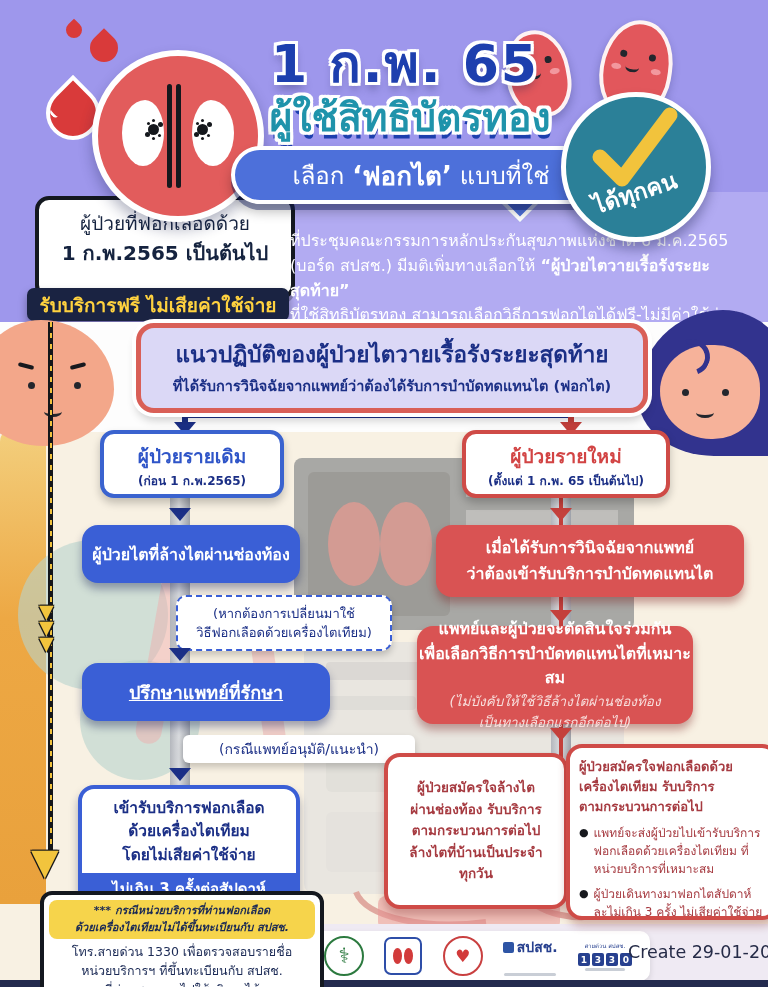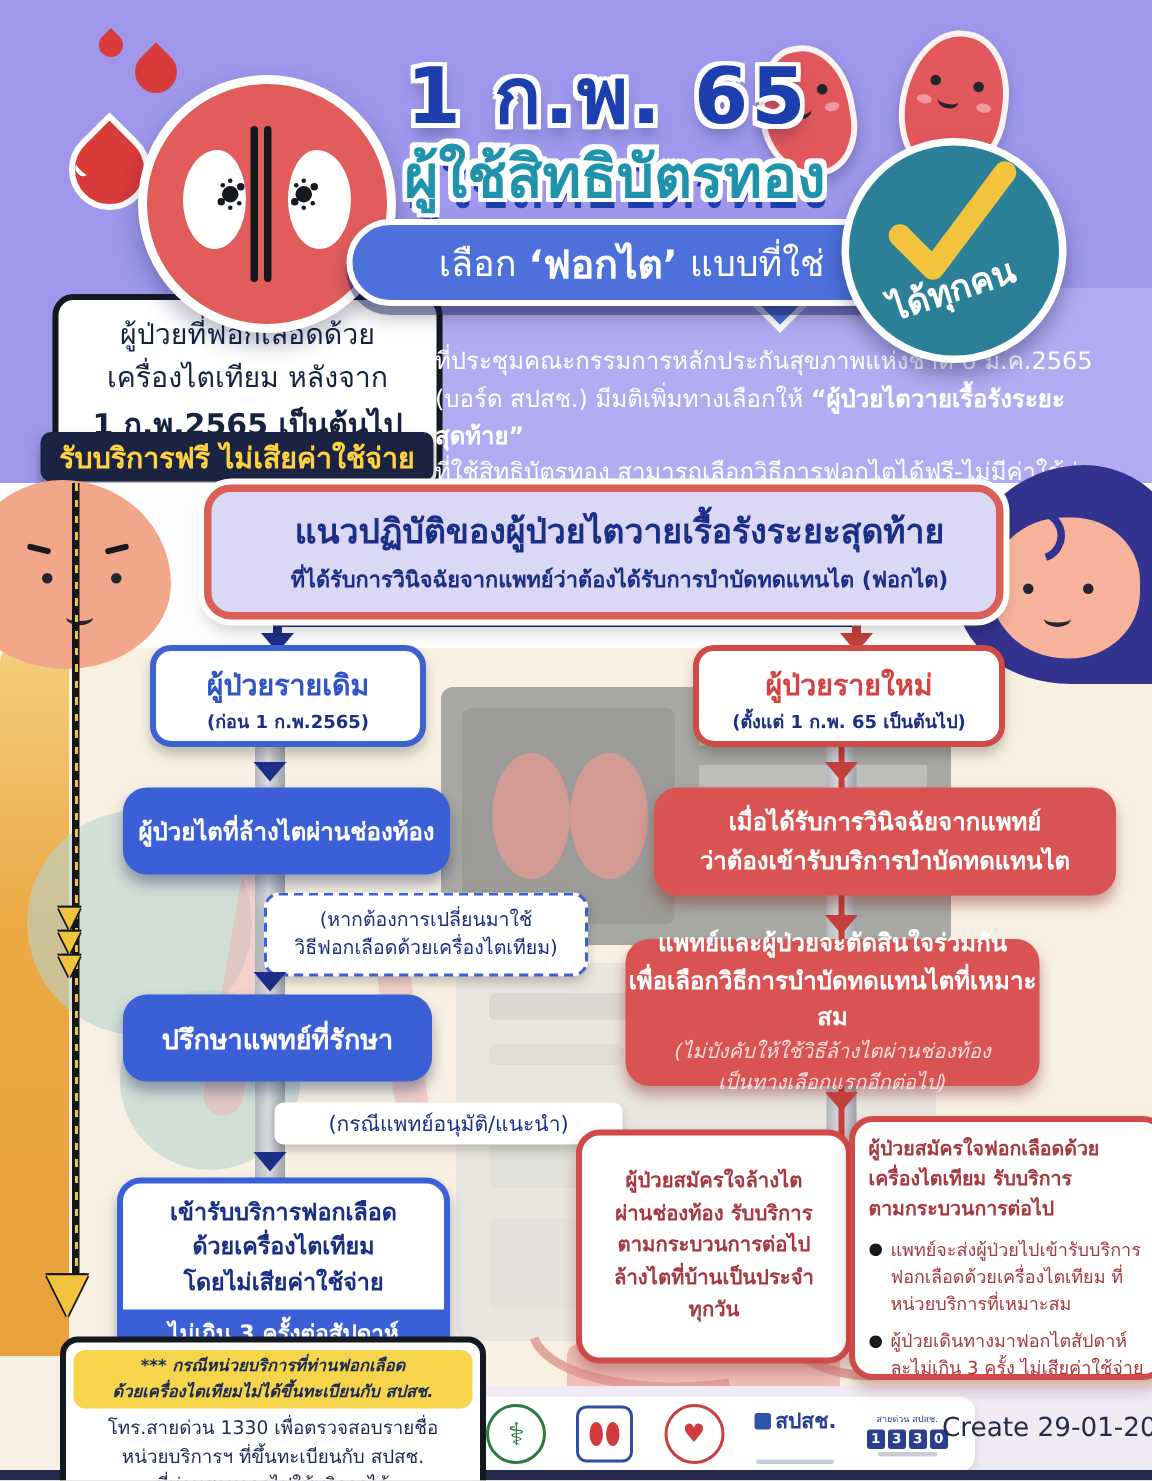--- a/index.html
+++ b/index.html
@@ -66,21 +66,21 @@
   .sec-mid{left:0;top:322px;width:768px;height:110px;background:#fdfdfd;}
 
   .man-head{left:-26px;top:320px;width:140px;height:126px;background:#f3a78a;border-radius:48% 52% 50% 50%/55% 55% 45% 45%;}
   .brow{position:absolute;width:16px;height:4px;background:#17191e;border-radius:3px;}
   .man-body{left:0px;top:428px;width:46px;height:476px;background:linear-gradient(180deg,#f3cf7d 0%,#eda844 40%,#e9a13c 100%);border-radius:14px 14px 0 0;}
   .woman-hair{left:638px;top:310px;width:152px;height:146px;background:#32338e;border-radius:58% 46% 8% 52%/62% 48% 30% 42%;}
   .woman-face{left:660px;top:345px;width:100px;height:94px;background:#f6b29a;border-radius:50% 46% 48% 52%;}
   .hair-strand{position:absolute;width:26px;height:26px;border:5px solid #32338e;border-radius:50%;border-bottom-color:transparent;border-left-color:transparent;transform:rotate(25deg);}
 
   .banner{left:136px;top:323px;width:502px;height:80px;background:#dbd8f6;border:5px solid #d95f57;border-radius:18px;
-          box-shadow:0 0 0 4px #fff,0 7px 10px rgba(0,0,0,.2);text-align:center;color:#1b2f86;z-index:3;padding-left:21px;}
+          box-shadow:0 0 0 4px #fff,0 7px 10px rgba(0,0,0,.2);text-align:center;color:#1b2f86;z-index:3;}
   .banner .bt{font-size:22.5px;font-weight:800;margin-top:8px;white-space:nowrap;}
   .banner .bs{font-size:14.5px;font-weight:600;margin-top:2px;white-space:nowrap;}
 
   .conn{background:#1b2f86;}
   .tri{width:0;height:0;border-left:11px solid transparent;border-right:11px solid transparent;border-top:13px solid #1b2f86;}
   .tri.red{border-top-color:#c4403c;}
 
   
   .deco-circle{border-radius:50%;background:rgba(184,212,205,.6);}
   .deco-bar{background:rgba(240,170,170,.45);border-radius:20px;}
@@ -198,21 +198,20 @@
 
   <div class="abs badge">
     <svg width="130" height="130" style="position:absolute;left:0;top:-6px;">
       <polyline points="34,66 56,88 104,24" fill="none" stroke="#f2c33c" stroke-width="15" stroke-linecap="round" stroke-linejoin="round"></polyline>
     </svg>
     <div class="abs badge-text">ได้ทุกคน</div>
   </div>
 
   <div class="abs info-box">
     <div>ผู้ป่วยที่ฟอกเลือดด้วย</div>
-    <div>เครื่องไตเทียม หลังจาก</div>
     <div class="b3">1 ก.พ.2565 เป็นต้นไป</div>
   </div>
   <div class="abs free-bar">รับบริการฟรี ไม่เสียค่าใช้จ่าย</div>
 
   <div class="abs para">
     <div>ที่ประชุมคณะกรรมการหลักประกันสุขภาพแห่งชาติ 6 ม.ค.2565</div>
     <div>
       <span>(บอร์ด สปสช.) มีมติเพิ่มทางเลือกให้ </span><b>“ผู้ป่วยไตวายเรื้อรังระยะสุดท้าย”</b>
     </div>
     <div>ที่ใช้สิทธิบัตรทอง สามารถเลือกวิธีการฟอกไตได้ฟรี-ไม่มีค่าใช้จ่าย เริ่ม 1 ก.พ. 65</div>
@@ -291,21 +290,21 @@
     <div class="h1">ผู้ป่วยรายเดิม</div>
     <div class="h2">(ก่อน 1 ก.พ.2565)</div>
   </div>
   <div class="abs tri" style="left:169px;top:508px;z-index:2;"></div>
   <div class="abs bluebox" style="left:82px;top:525px;width:206px;height:58px;font-size:16px;padding:0 6px;">ผู้ป่วยไตที่ล้างไตผ่านช่องท้อง</div>
   <div class="abs notebox" style="left:176px;top:595px;width:212px;height:52px;border:2px dashed #3a5fd6;border-radius:10px;font-size:13px;display:flex;flex-direction:column;justify-content:center;line-height:1.5;">
     <div>(หากต้องการเปลี่ยนมาใช้</div>
     <div>วิธีฟอกเลือดด้วยเครื่องไตเทียม)</div>
   </div>
   <div class="abs tri" style="left:169px;top:648px;z-index:2;"></div>
-  <div class="abs bluebox" style="left:82px;top:663px;width:206px;height:58px;font-size:18px;">ปรึกษาแพทย์ที่รักษา</div>
+  <div class="abs bluebox" style="left:82px;top:663px;width:248px;height:58px;font-size:18px;text-decoration:underline;">ปรึกษาแพทย์ที่รักษา</div>
   <div class="abs notebox" style="left:183px;top:735px;width:232px;height:28px;border-radius:6px;font-size:14px;display:flex;align-items:center;justify-content:center;">(กรณีแพทย์อนุมัติ/แนะนำ)</div>
   <div class="abs tri" style="left:169px;top:768px;z-index:2;"></div>
   <div class="abs final-left">
     <div class="fl-body">
       <div>เข้ารับบริการฟอกเลือด</div>
       <div>ด้วยเครื่องไตเทียม</div>
       <div>โดยไม่เสียค่าใช้จ่าย</div>
     </div>
     <div class="fl-badge">ไม่เกิน 3 ครั้งต่อสัปดาห์</div>
   </div>

